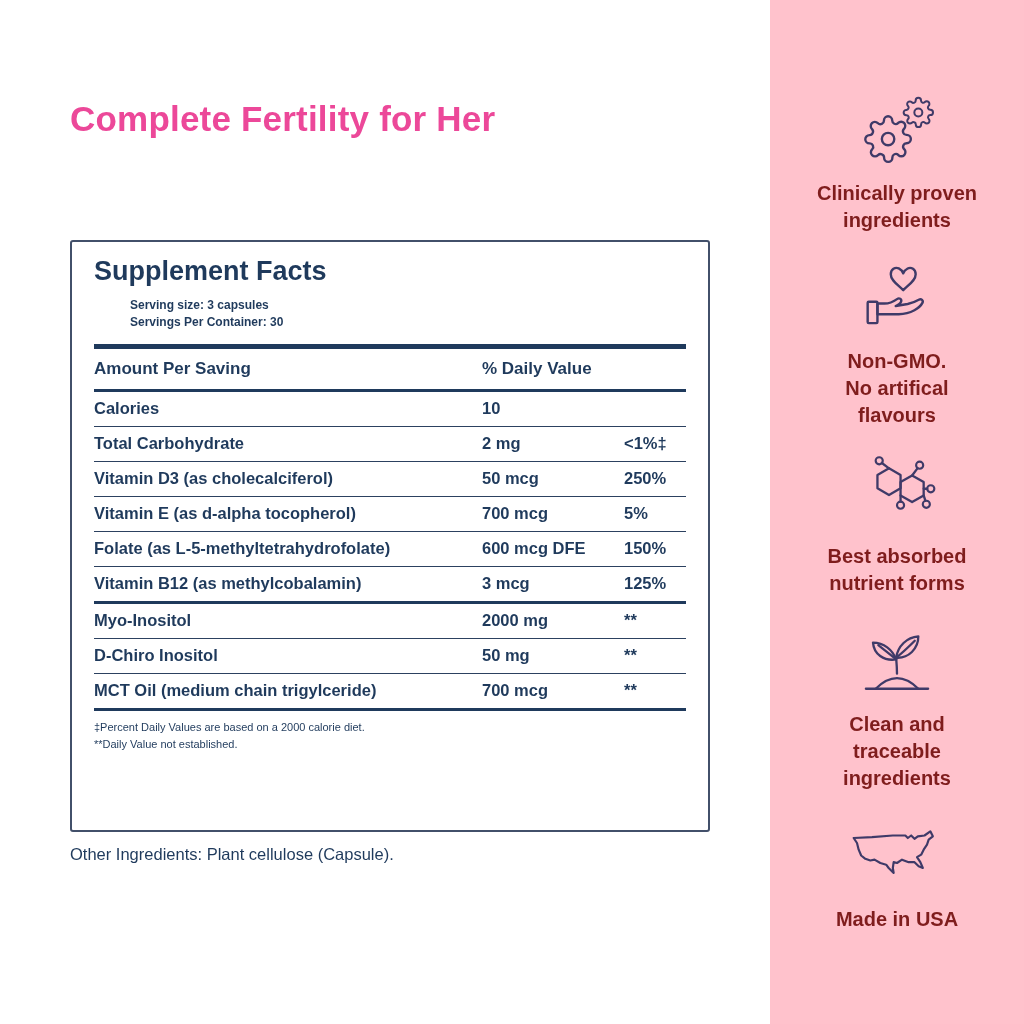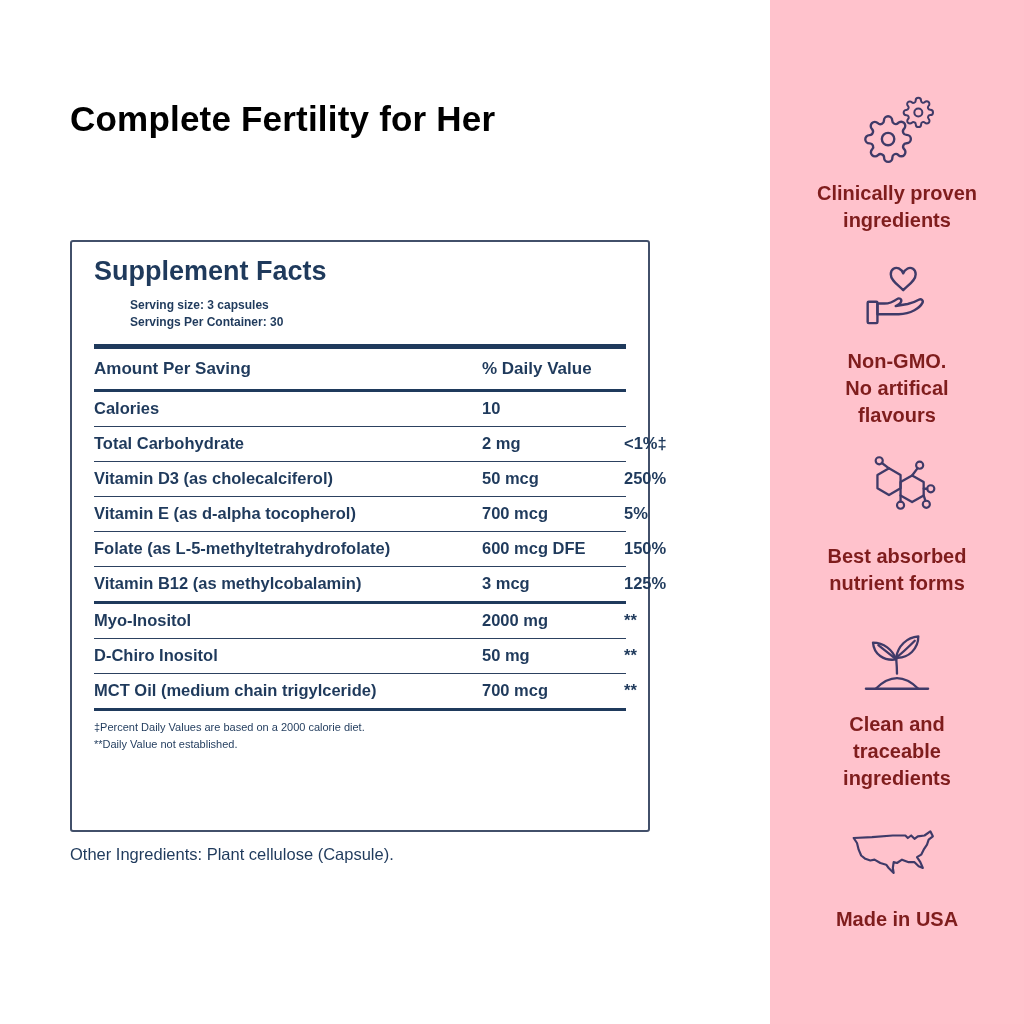--- a/index.html
+++ b/index.html
@@ -4,25 +4,25 @@
 <title>Complete Fertility for Her</title>
 <style>
   html,body{margin:0;padding:0;}
   body{
     width:1024px;height:1024px;position:relative;overflow:hidden;
     background:#ffffff;color:#1f3a5c;
     font-family:"Liberation Sans", sans-serif;
   }
   .page-title{
     position:absolute;left:70px;top:76px;
-    font-size:35px;font-weight:700;letter-spacing:.2px;color:#000000;
+    font-size:35px;font-weight:700;letter-spacing:.2px;color:#ec4899;
   }
   
   .facts{
-    position:absolute;left:70px;top:240px;width:580px;height:592px;
+    position:absolute;left:70px;top:240px;width:640px;height:592px;
     border:2px solid #42506a;border-radius:3px;box-sizing:border-box;
     padding:14px 22px 12px;background:#fff;
   }
   .sf-title{font-size:27px;font-weight:700;color:#1f3a5c;}
   .serving{margin-top:10px;font-size:12px;font-weight:700;line-height:1.45;margin-left:36px;}
   .sf-table{margin-top:12px;}
   .row{
     display:grid;grid-template-columns:388px 142px 1fr;align-items:center;
     border-bottom:1.7px solid #2c4160;padding:7.5px 0;
     font-size:16.5px;font-weight:700;

